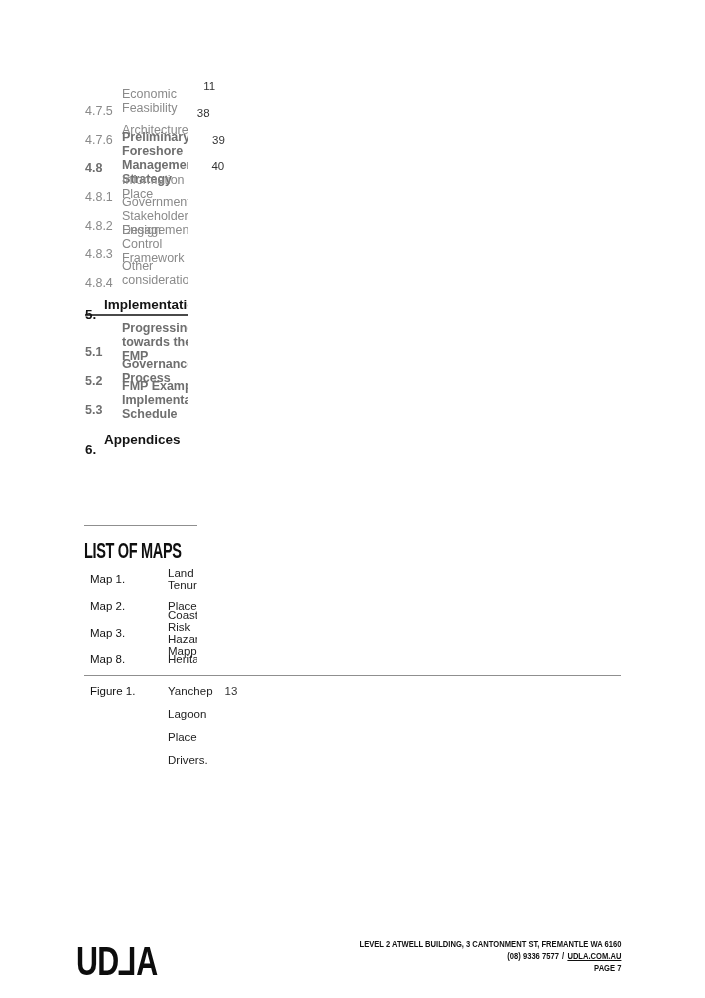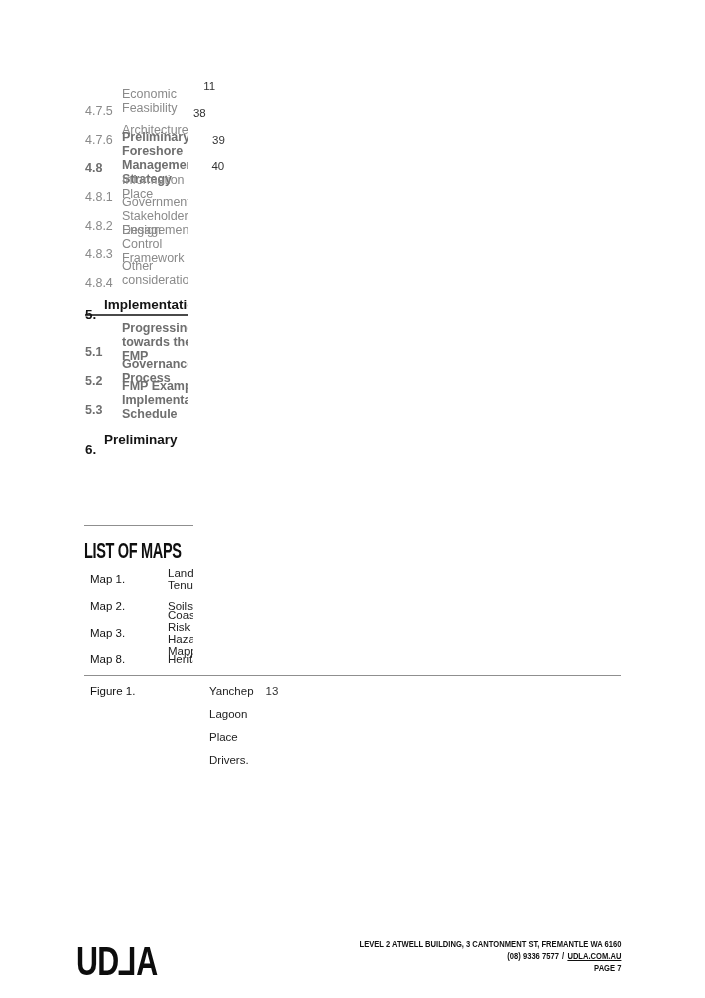--- a/index.html
+++ b/index.html
@@ -43,21 +43,21 @@
   .list-rows { padding-left:6px; }
 
   .map-row { display:flex; align-items:center; height:26.7px; font-size:11.5px; }
   .map-row .num   { flex:none; width:78px; font-weight:normal; color:#111; }
   .map-row .label { flex:1; color:#222; }
   .map-row .page  { flex:none; color:#333; }
 
   .fig-row { display:flex; align-items:flex-start; font-size:11.5px; line-height:23px; margin-bottom:3.5px; }
   .fig-row:first-child { margin-top:4px; }
   .fig-row .num   { flex:none; width:78px; font-weight:normal; color:#111; }
-  .fig-row .label { flex:1; color:#222; padding-right:12px;margin-left:41px; }
+  .fig-row .label { flex:1; color:#222; padding-right:12px; }
   .fig-row .page  { flex:none; color:#333; }
 
   
   .logo {
     position:absolute; left:76px; top:941px;
     font-size:40px; font-weight:bold; color:#0d0d0d;
     letter-spacing:-1px; line-height:1; white-space:nowrap;
     transform:scaleX(0.76); transform-origin:left top;
   }
   .logo .flip { display:inline-block; transform:scaleX(-1); }
@@ -126,38 +126,38 @@
         <span class="label">Governance Process</span>
         <span class="page">105</span>
       </div>
       <div class="toc-row sub-bold">
         <span class="num">5.3</span>
         <span class="label">FMP Example Implementation Schedule</span>
         <span class="page">106</span>
       </div>
       <div class="toc-row h1 plain">
         <span class="num">6.</span>
-        <span class="label">Preliminary</span>
+        <span class="label">Appendices</span>
         <span class="page">108</span>
       </div>
     </section>
 
   <section id="maps" class="list-section">
     <h2>
       <span class="cond-title">LIST OF MAPS</span>
     </h2>
     <div class="list-rows" id="maps-rows">
         <div class="map-row">
           <span class="num">Map 1.</span>
           <span class="label">Land Tenure</span>
           <span class="page">11</span>
         </div>
         <div class="map-row">
           <span class="num">Map 2.</span>
-          <span class="label">Soils</span>
+          <span class="label">Place</span>
           <span class="page">38</span>
         </div>
         <div class="map-row">
           <span class="num">Map 3.</span>
           <span class="label">Coastal Risk Hazard Mapping</span>
           <span class="page">39</span>
         </div>
         <div class="map-row">
           <span class="num">Map 8.</span>
           <span class="label">Heritage</span>

